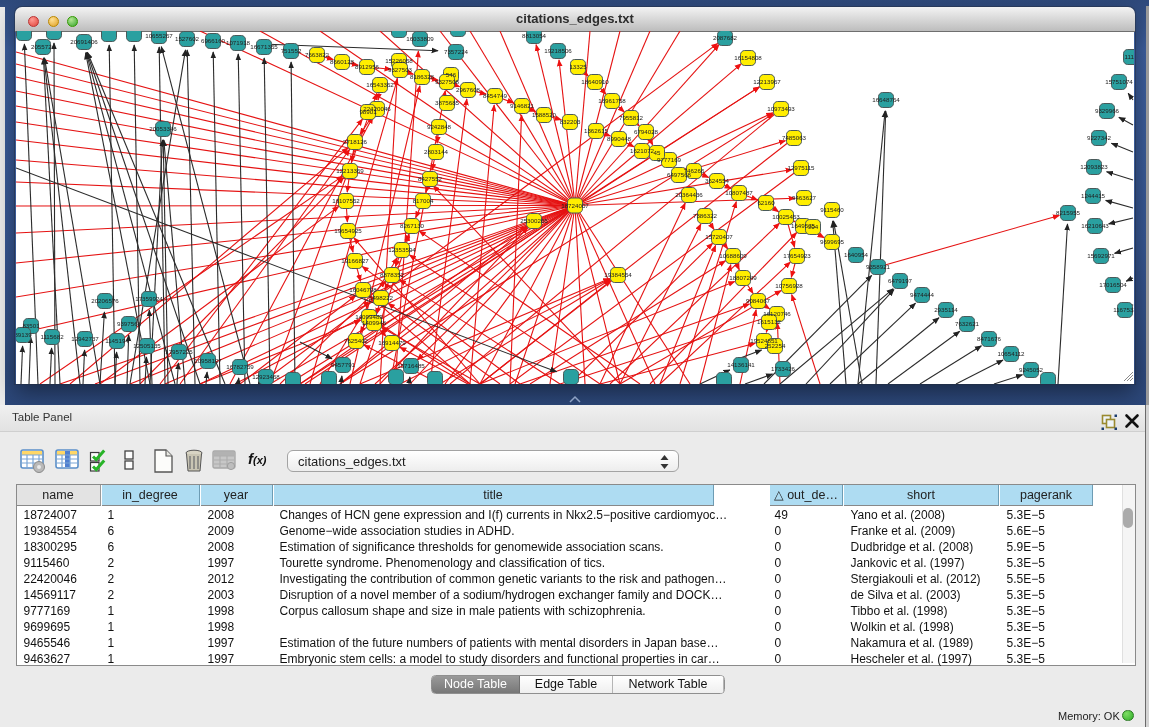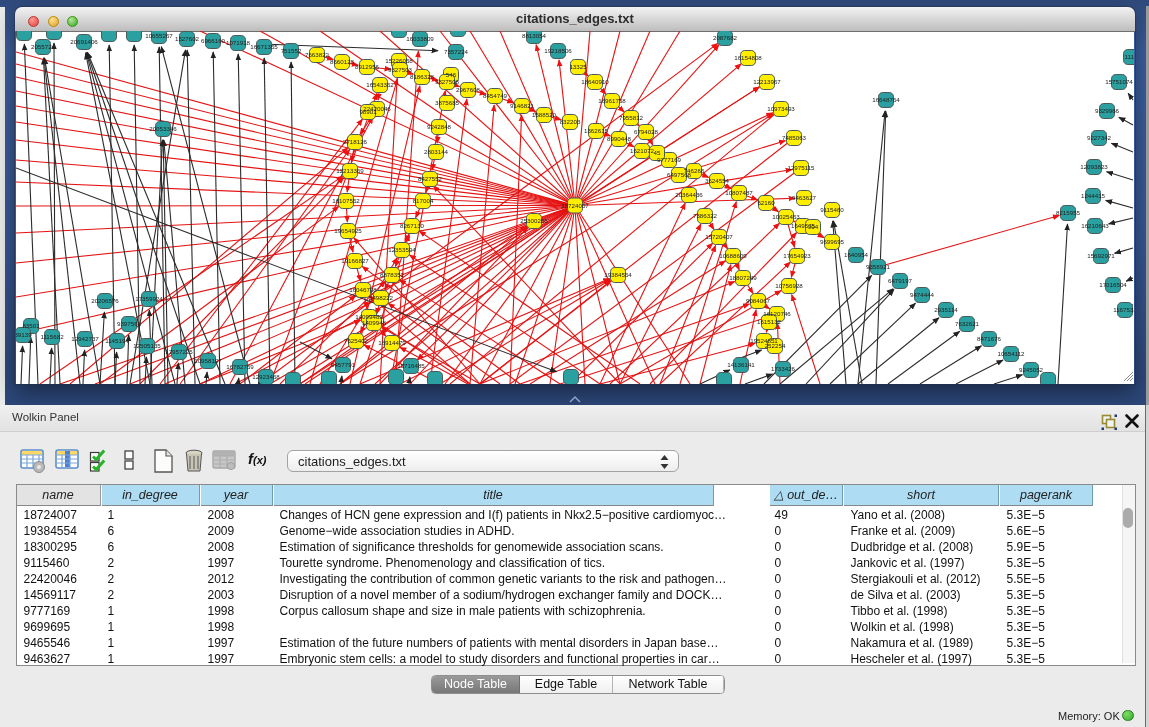--- a/index.html
+++ b/index.html
@@ -9,21 +9,21 @@
 #rstripB { position:absolute; left:1144.5px; top:405px; width:4.5px; height:322px; background:#d4d4d4; border-left:1.5px solid #6a6a6a; }
 #win { position:absolute; left:15px; top:7px; width:1120px; height:377px; border-radius:7px 7px 0 0; box-shadow:0 0 0 1px rgba(35,45,65,.5), 0 8px 22px rgba(0,0,0,.45); }
 #tbar { position:absolute; left:0; top:0; width:1120px; height:24.5px; border-radius:7px 7px 0 0; background:linear-gradient(#f3f3f3,#bdbdbd); border-bottom:1px solid #6f6f6f; }
 #tbar .tl { position:absolute; top:8.5px; width:11px; height:11px; border-radius:50%; }
 #title { position:absolute; top:4px; left:0; width:1120px; text-align:center; font-size:13px; font-weight:700; color:#2d2d2d; }
 #canvas { position:absolute; left:1px; top:24.5px; width:1118px; height:352.5px; background:#fff; }
 #panel { position:absolute; left:0; top:405px; width:1144.5px; height:322px; background:#ebebeb; }
 #phead { position:absolute; left:0; top:0; width:100%; height:27px; background:linear-gradient(#f0f0f0,#e2e2e2); border-bottom:1px solid #cfcfcf; }
 #phead .t { position:absolute; left:12px; top:6px; font-size:11.5px; color:#333; }
 #ptable { position:absolute; left:15.5px; top:483.5px; width:1120.5px; height:182.5px; background:#fff; border:1px solid #8a8a8a; }
-.hc { position:absolute; top:0; height:21.5px; background:#aedcf2; border-right:1px solid #6d9cb4; border-bottom:1px solid #888; font-size:12.5px; color:#222; text-align:center; line-height:21px;font-style:italic; }
+.hc { position:absolute; top:0; height:21.5px; background:#aedcf2; border-right:1px solid #6d9cb4; border-bottom:1px solid #888; font-size:12.5px; color:#222; text-align:center; line-height:21px; }
 .tr { position:absolute; left:0; width:1104px; height:16px; font-size:12px; color:#111; }
 .tr span { position:absolute; top:1px; white-space:nowrap; }
 #combo { position:absolute; left:287px; top:449.5px; width:392px; height:22px; border:1px solid #a3a3a3; border-radius:6px; background:linear-gradient(#fff,#ededed); box-shadow:inset 0 1px 0 #fff; }
 #combo .txt { position:absolute; left:10px; top:3px; font-size:13px; color:#1d1d1d; }
 #tabs { position:absolute; left:431px; top:675px; height:19px; display:flex; border:1px solid #8f8f8f; border-radius:4.5px; overflow:hidden; background:#fff; }
 #tabs div { font-size:12.5px; line-height:17.5px; text-align:center; color:#111; border-right:1px solid #b5b5b5; background:linear-gradient(#fff,#efefef); }
 #tabs div.sel { background:linear-gradient(#9a9a9a,#777); color:#fff; border-right:1px solid #6f6f6f; }
 #mem { position:absolute; left:1058px; top:710px; font-size:11px; color:#222; }
 #memdot { position:absolute; left:1122px; top:709.5px; width:11.5px; height:11.5px; border-radius:50%; background:radial-gradient(circle at 35% 30%, #7fdd66, #2fae27); border:1px solid #2a7a22; }
 </style></head><body>
@@ -571,21 +571,21 @@
 </g>
 <g stroke="#8a8a8a" stroke-width="1">
         <path d="M1124,381 L1133,372 M1127,381 L1133,375 M1130,381 L1133,378" fill="none"></path>
       </g>
 </svg>
   <svg style="position:absolute;left:566px;top:394px" width="18" height="10" viewBox="0 0 18 10">
       <path d="M4 8 L9 3 L14 8" stroke="#8ea2c4" stroke-width="1.5" fill="none"></path>
     </svg>
   <div id="panel">
     <div id="phead">
-        <span class="t">Wolkin Panel</span>
+        <span class="t">Table Panel</span>
       </div>
     <svg style="position:absolute;left:1100px;top:8px" width="18" height="18" viewBox="0 0 18 18">
       <rect x="2.5" y="2.5" width="8" height="8" fill="#eef4f8" stroke="#9a8a30" stroke-width="1.6"></rect>
       <rect x="6.5" y="6.5" width="8" height="8" fill="#eef4f8" stroke="#9a8a30" stroke-width="1.6"></rect>
       <rect x="14.5" y="1.5" width="2.5" height="2.5" fill="#1c3d6e"></rect>
         <rect x="1.5" y="14.5" width="2.5" height="2.5" fill="#1c3d6e"></rect>
       <rect x="14.5" y="14.5" width="2.5" height="2.5" fill="#1c3d6e"></rect>
     </svg>
     <svg style="position:absolute;left:1124px;top:8px" width="16" height="16" viewBox="0 0 16 16">
       <path d="M2.5 2.5 L13.5 13.5 M13.5 2.5 L2.5 13.5" stroke="#111" stroke-width="2.6" stroke-linecap="round"></path>
@@ -644,21 +644,21 @@
     <div class="hc" style="left:257px;width:440px">title</div>
     <div class="hc" style="left:753.5px;width:73px">△ out_de…</div>
     <div class="hc" style="left:827.5px;width:155px">short</div>
     <div class="hc" style="left:983.5px;width:93px">pagerank</div>
     <div style="position:absolute;left:1105px;top:0;width:13px;height:178px;background:#f5f5f5;border-left:1px solid #e0e0e0"></div>
     <div style="position:absolute;left:1106.5px;top:23px;width:10px;height:20px;border-radius:5px;background:#ababab"></div>
     <div class="tr" style="top:22.5px">
         <span style="left:7px">18724007</span>
         <span style="left:91px">1</span>
         <span style="left:191px">2008</span>
-        <span style="left:263px">Changes of HCN gene expression and I(f) patients in Nkx2.5−positive cardiomyoc…</span>
+        <span style="left:263px">Changes of HCN gene expression and I(f) currents in Nkx2.5−positive cardiomyoc…</span>
         <span style="left:758px">49</span>
         <span style="left:834px">Yano et al. (2008)</span>
         <span style="left:990px">5.3E−5</span>
       </div>
 <div class="tr" style="top:38.5px">
         <span style="left:7px">19384554</span>
         <span style="left:91px">6</span>
         <span style="left:191px">2009</span>
         <span style="left:263px">Genome−wide association studies in ADHD.</span>
         <span style="left:758px">0</span>

